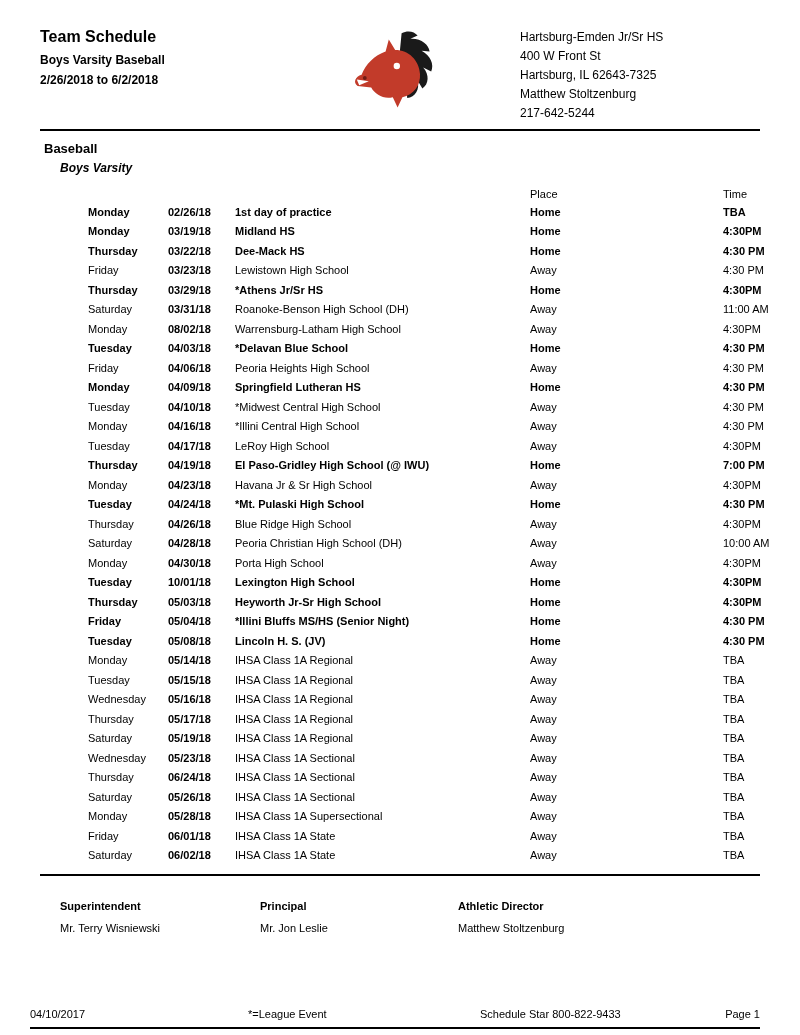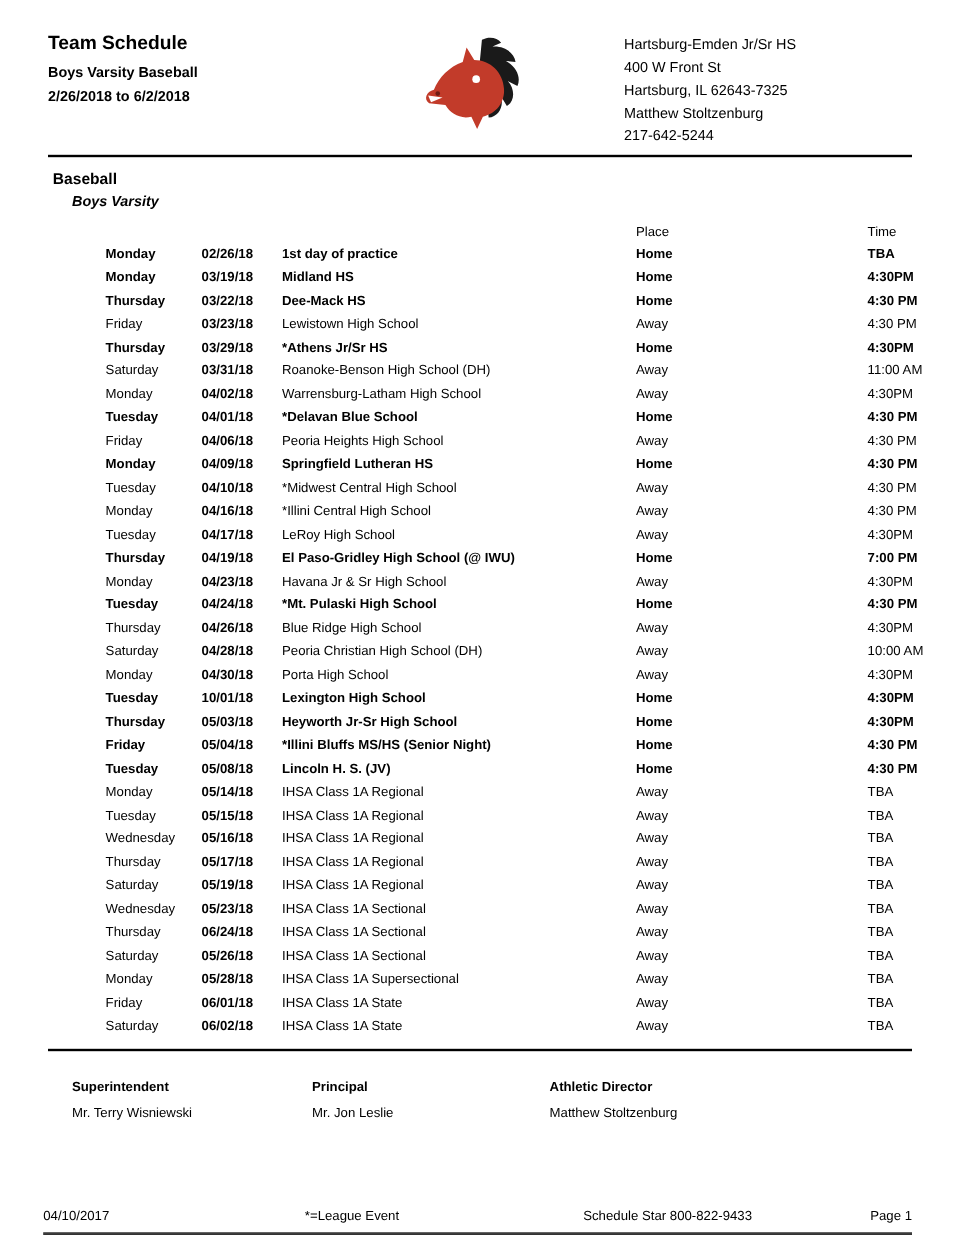--- a/index.html
+++ b/index.html
@@ -41,21 +41,21 @@
 
   
   .officials { display:flex; margin-top:24px; }
   .off-block1 { margin-left:20px; width:200px; }
   .off-block2 { width:198px; }
   .off-block3 { flex:1; }
   .off-title { font-size:11px; font-weight:bold; }
   .off-name { font-size:11px; margin-top:10px; }
 
   
-  .bottom-area { position:absolute; left:36px; right:40px; bottom:6px; }
+  .bottom-area { position:absolute; left:30px; right:40px; bottom:6px; }
   .bottom-row { display:grid; grid-template-columns:218px 232px 1fr auto; font-size:11px; }
   .bottom-row .right { text-align:right; }
   .rule-bottom { margin-top:7px; }
 </style>
 </head>
 <body>
 
 <div class="page">
 
   <header class="top-header">
@@ -148,29 +148,29 @@
     <tr>
       <td class="c-day">Saturday</td>
       <td class="c-date">03/31/18</td>
       <td class="c-event">Roanoke-Benson High School (DH)</td>
       <td class="c-place">Away</td>
       <td class="c-time">11:00 AM</td>
     </tr>
 
     <tr>
       <td class="c-day">Monday</td>
-      <td class="c-date">04/02/18</td>
+      <td class="c-date">08/02/18</td>
       <td class="c-event">Warrensburg-Latham High School</td>
       <td class="c-place">Away</td>
       <td class="c-time">4:30PM</td>
     </tr>
 
     <tr class="home">
       <td class="c-day">Tuesday</td>
-      <td class="c-date">04/01/18</td>
+      <td class="c-date">04/03/18</td>
       <td class="c-event">*Delavan Blue School</td>
       <td class="c-place">Home</td>
       <td class="c-time">4:30 PM</td>
     </tr>
 
     <tr>
       <td class="c-day">Friday</td>
       <td class="c-date">04/06/18</td>
       <td class="c-event">Peoria Heights High School</td>
       <td class="c-place">Away</td>

